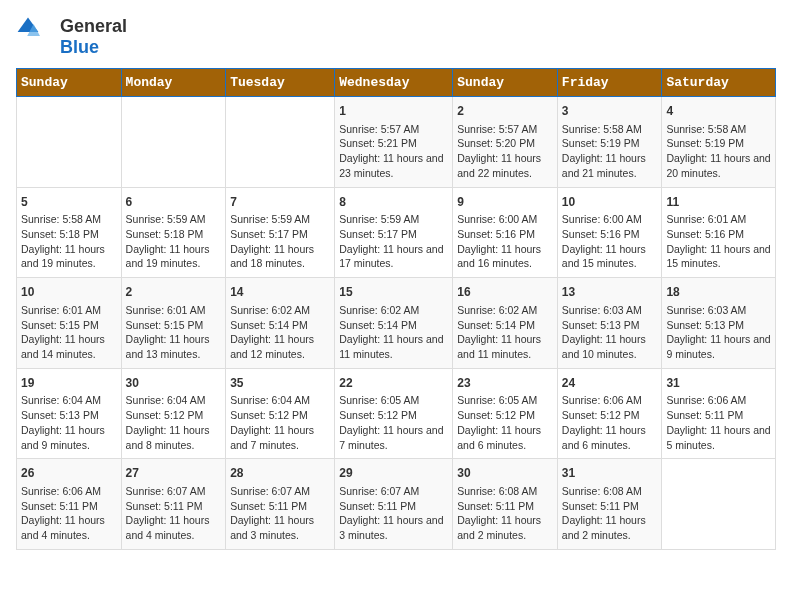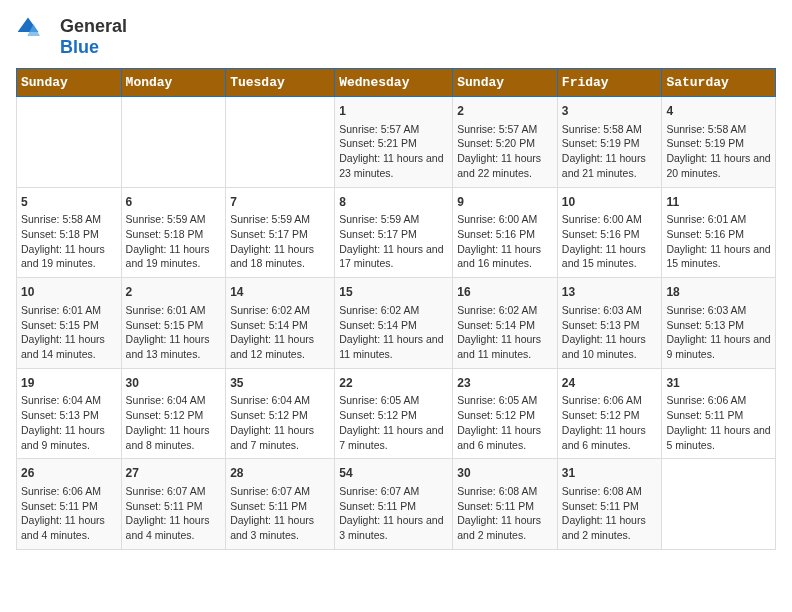--- a/index.html
+++ b/index.html
@@ -298,21 +298,21 @@
 Sunset: 5:11 PM
 Daylight: 11 hours and 4 minutes.</div>
         </td>
         <td>
           <div class="day-num">28</div>
           <div class="day-info" style="white-space: pre-line;">Sunrise: 6:07 AM
 Sunset: 5:11 PM
 Daylight: 11 hours and 3 minutes.</div>
         </td>
         <td>
-          <div class="day-num">54</div>
+          <div class="day-num">29</div>
           <div class="day-info" style="white-space: pre-line;">Sunrise: 6:07 AM
 Sunset: 5:11 PM
 Daylight: 11 hours and 3 minutes.</div>
         </td>
         <td>
           <div class="day-num">30</div>
           <div class="day-info" style="white-space: pre-line;">Sunrise: 6:08 AM
 Sunset: 5:11 PM
 Daylight: 11 hours and 2 minutes.</div>
         </td>

